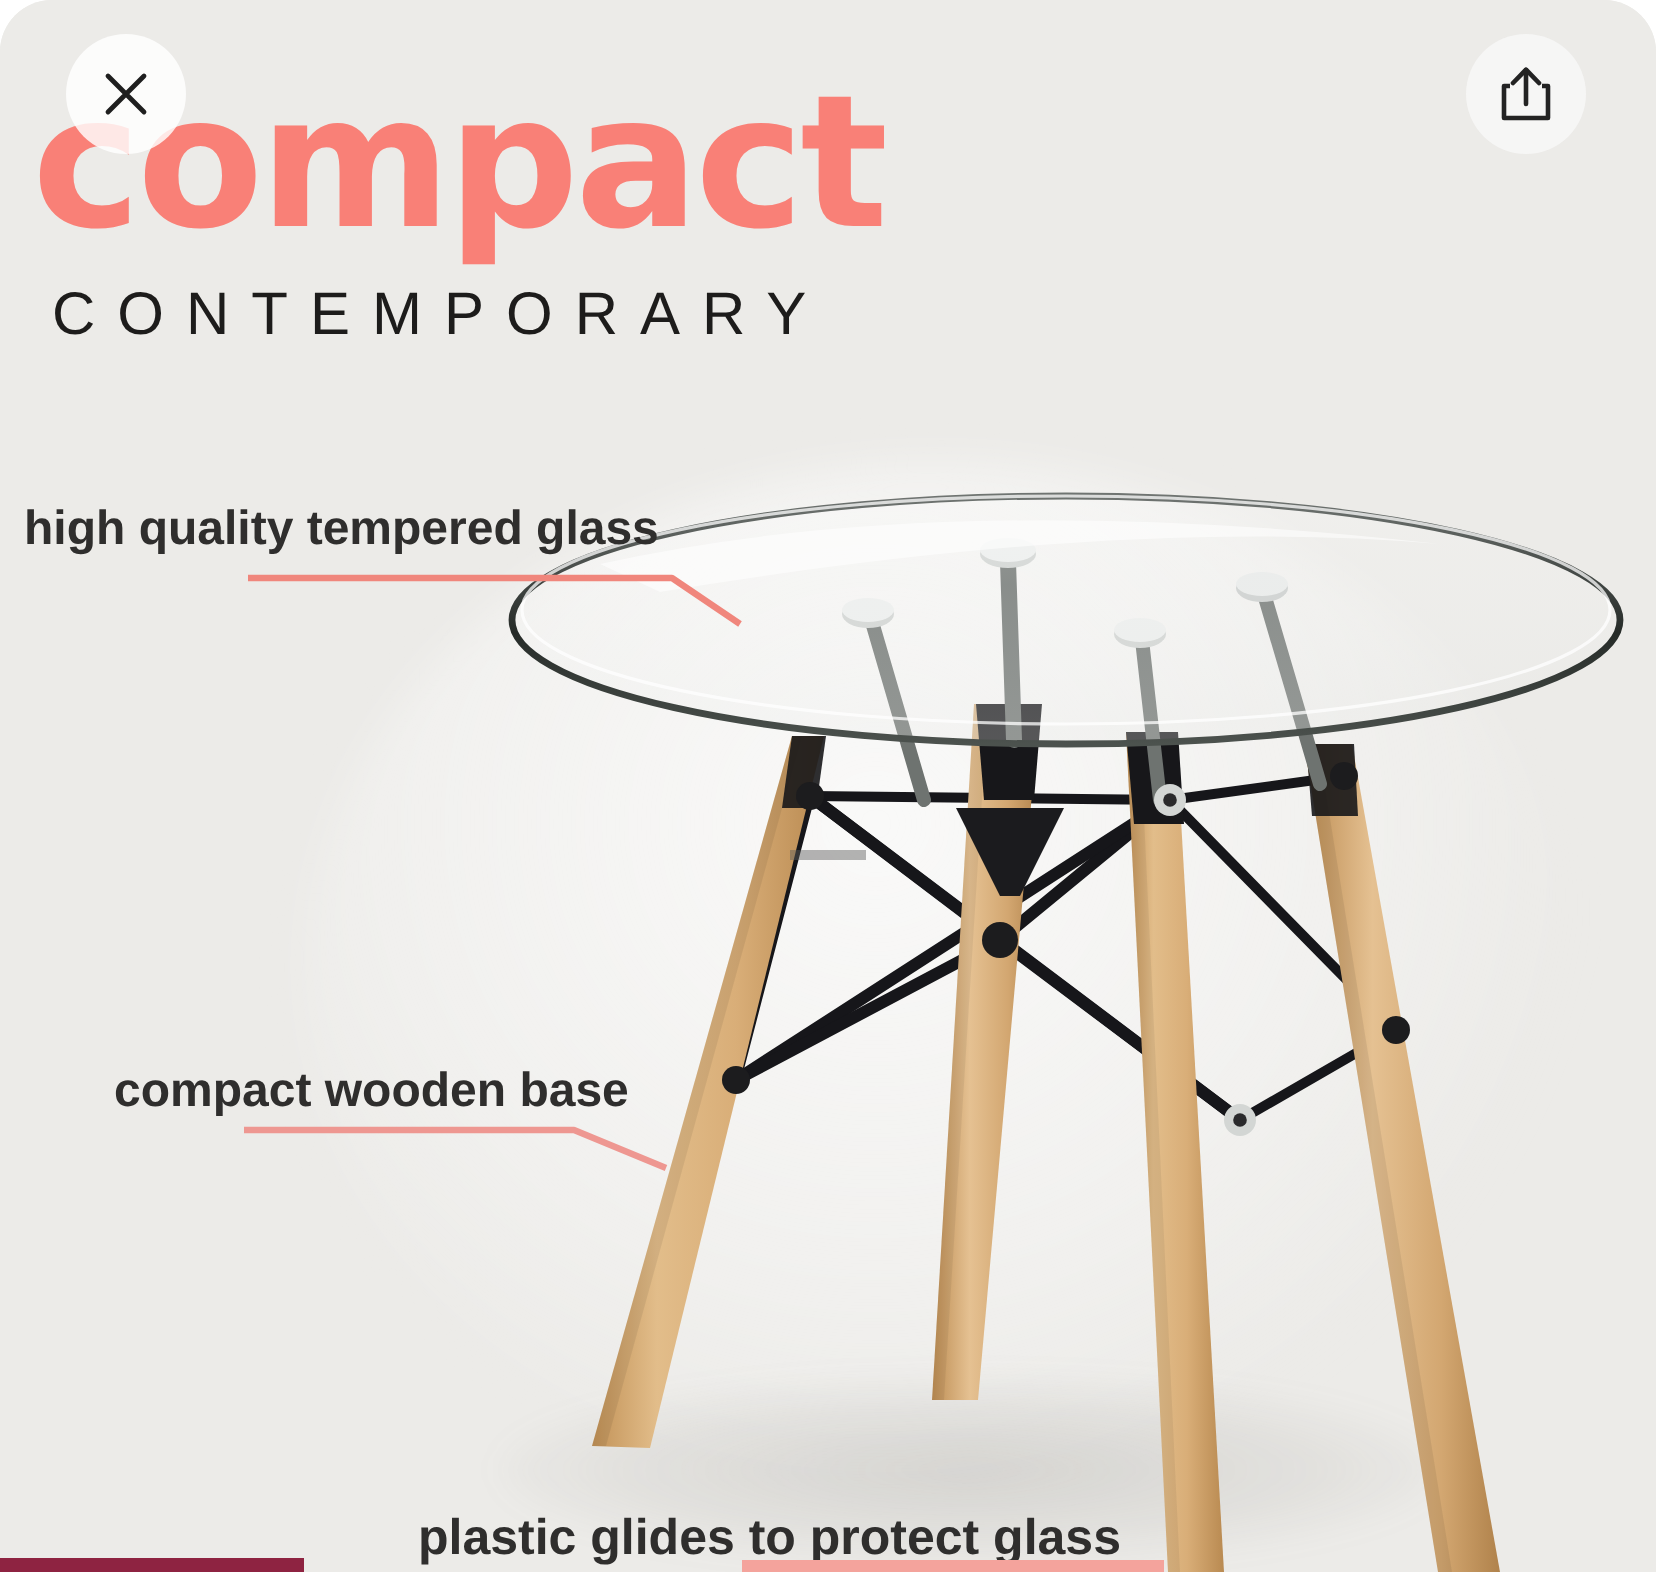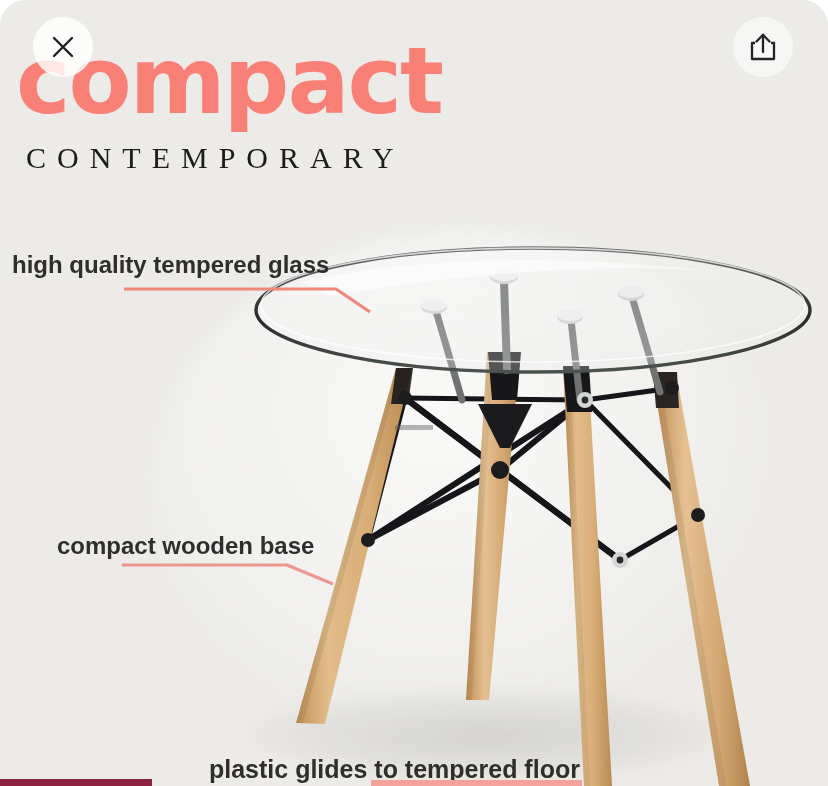--- a/index.html
+++ b/index.html
@@ -76,21 +76,21 @@
     font-family: "DejaVu Sans", sans-serif;
     text-align: right;
   }
   .brand-sub {
     margin-top: 22px;
     margin-left: 10px;
     font-size: 30px;
     font-weight: 400;
     letter-spacing: 11px;
     color: #1d1c1b;
-    font-family: Liberation Serif, serif;
+    font-family: Liberation Sans, sans-serif;
   }
 
   
   .circle-btn {
     position: absolute;
     width: 60px;
     height: 60px;
     border-radius: 50%;
     background: rgba(255,255,255,0.82);
     display: flex;
@@ -257,21 +257,21 @@
 
     <path d="M124 289 L336 289 L370 312" stroke="#f0867c" stroke-width="3.2" fill="none" stroke-linejoin="round"></path>
 
     <path d="M122 565 L287 565 L333 584" stroke="#ee9791" stroke-width="3.2" fill="none" stroke-linejoin="round"></path>
   </svg>
 
   <div class="annot" id="annot-glass">high quality tempered glass</div>
 
   <div class="annot" id="annot-base">compact wooden base</div>
 
-  <div class="annot" id="annot-glides">plastic glides to tempered floor</div>
+  <div class="annot" id="annot-glides">plastic glides to protect glass</div>
 
   <div class="bar-maroon"></div>
   <div class="bar-salmon"></div>
 
   <div class="brand-wrap">
     <div class="brand-main">compact</div>
     <div class="brand-sub">CONTEMPORARY</div>
   </div>
 
   <button class="circle-btn" id="close-btn" aria-label="Close">

